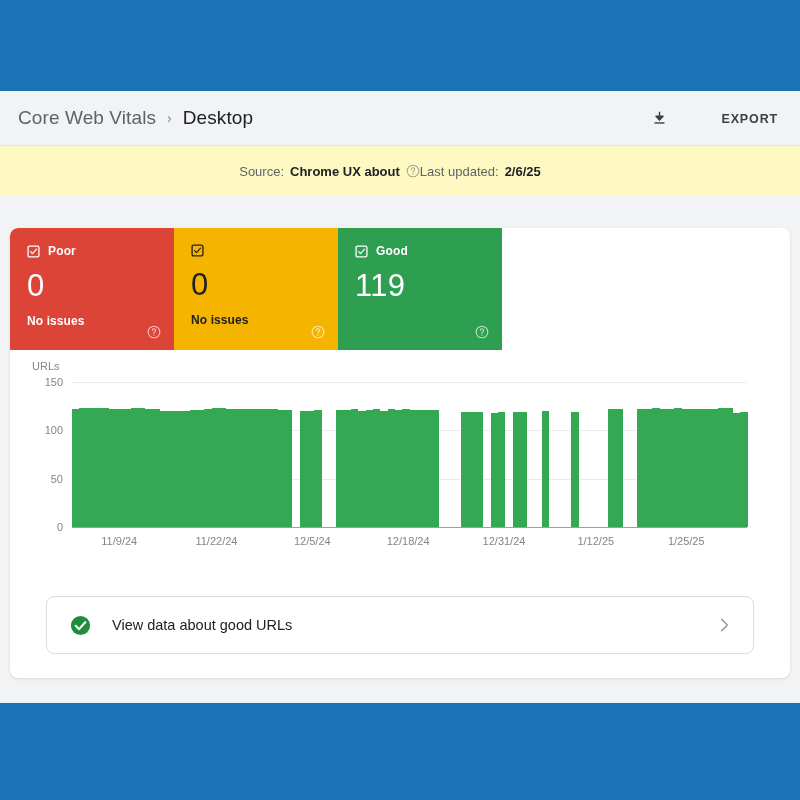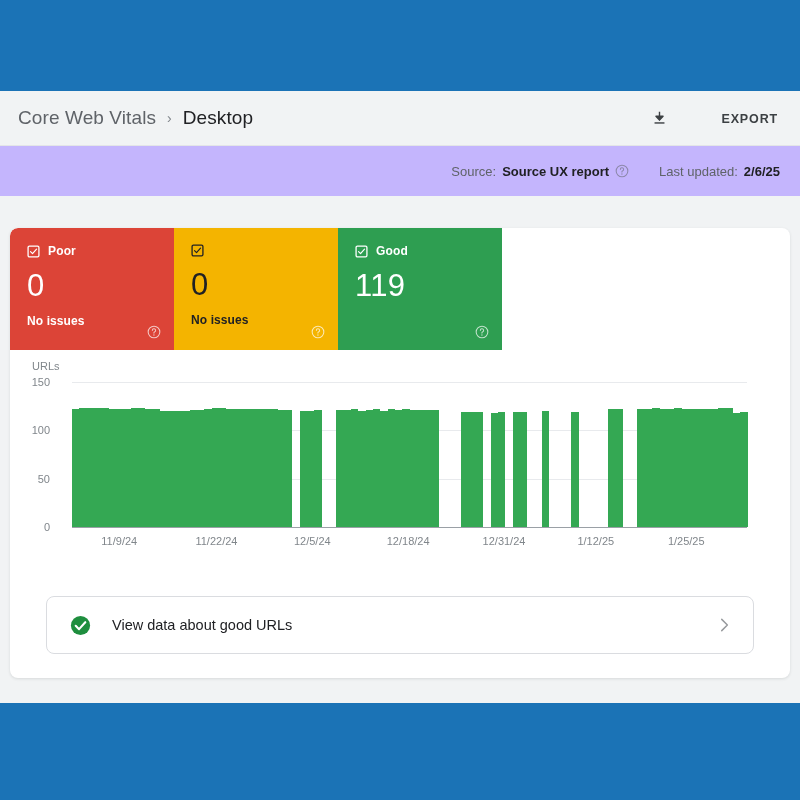--- a/index.html
+++ b/index.html
@@ -35,22 +35,22 @@
   }
   .export-label {
     font-size: 12.5px; font-weight: 600; color: #3c4043;
     letter-spacing: .85px;
     padding-left: 45px;
   }
   .dl-icon { width: 17px; height: 17px; display: block; }
 
   
   .meta-row {
-    height: 50px; display: flex; align-items: center; justify-content: flex-end;
-    padding-right: 20px; gap: 30px; background: #c4b5fd;
+    height: 50px; display: flex; align-items: center; justify-content: center;
+    padding-right: 20px; background: #fef9c3;
   }
   .meta-item { display: flex; align-items: center; gap: 6px; }
   .meta-key { font-size: 13px; color: #5f6368; }
   .meta-val { font-size: 13px; color: #202124; font-weight: 600; }
   .help-circle { width: 14px; height: 14px; display: block; opacity: .55; }
 
   
   .card {
     position: absolute; left: 10px; top: 137px; width: 780px; height: 450px;
     background: #fff; border-radius: 8px; overflow: hidden;
@@ -73,21 +73,21 @@
   .tile-sub { font-size: 12px; font-weight: 600; margin-top: 13px; letter-spacing: .1px; }
   .tile-help { position: absolute; right: 13px; bottom: 11px; width: 14px; height: 14px;
                opacity: .7; cursor: pointer; }
 
   
   .chart-wrap { position: relative; height: 230px; padding: 14px 0 0 0; }
   .axis-unit { position: absolute; left: 22px; top: 10px; font-size: 11px; color: #80868b; }
   .plot { position: absolute; left: 62px; top: 32px; width: 675px; height: 145px; }
   .gridline { position: absolute; left: 0; width: 100%; height: 1px; background: #e8eaed; }
   .gridline.base { background: #9aa0a6; }
-  .ytick { position: absolute; right: 100%; margin-right: 22px; transform: translateY(-50%);
+  .ytick { position: absolute; right: 100%; margin-right: 9px; transform: translateY(-50%);
            font-size: 11px; color: #80868b; white-space: nowrap; }
   .bars { position: absolute; left: 0; top: 0; width: 100%; height: 100%;
           display: flex; align-items: flex-end; gap: 0; }
   .bar { flex: 1 1 0; background: #34a853; }
   .bar.empty { background: transparent; }
   .xticks { position: absolute; left: 62px; top: 185px; width: 675px; height: 18px; }
   .xtick { position: absolute; transform: translateX(-50%); font-size: 11px; color: #80868b;
            white-space: nowrap; }
 
   
@@ -120,21 +120,21 @@
           <path d="M12 3 L12 12 M12 15 L7 9.5 L17 9.5 Z" fill="#3c4043" stroke="#3c4043" stroke-width="2" stroke-linejoin="round"></path>
           <rect x="5" y="18" width="14" height="2" fill="#3c4043"></rect>
         </svg>
         <span class="export-label">EXPORT</span>
       </div>
     </div>
 
     <div class="meta-row">
       <div class="meta-item">
         <span class="meta-key">Source:</span>
-        <span class="meta-val">Source UX report</span>
+        <span class="meta-val">Chrome UX about</span>
         <svg class="help-circle" viewBox="0 0 24 24">
           <circle cx="12" cy="12" r="10" fill="none" stroke="#5f6368" stroke-width="1.8"></circle>
           <path d="M9.2 9.2a2.8 2.8 0 1 1 3.6 2.7c-.7.25-.9.8-.9 1.5v.5" fill="none" stroke="#5f6368" stroke-width="1.8" stroke-linecap="round"></path>
           <circle cx="11.9" cy="17.1" r="1.15" fill="#5f6368"></circle>
         </svg>
       </div>
       <div class="meta-item">
         <span class="meta-key">Last updated:</span>
         <span class="meta-val">2/6/25</span>
       </div>

